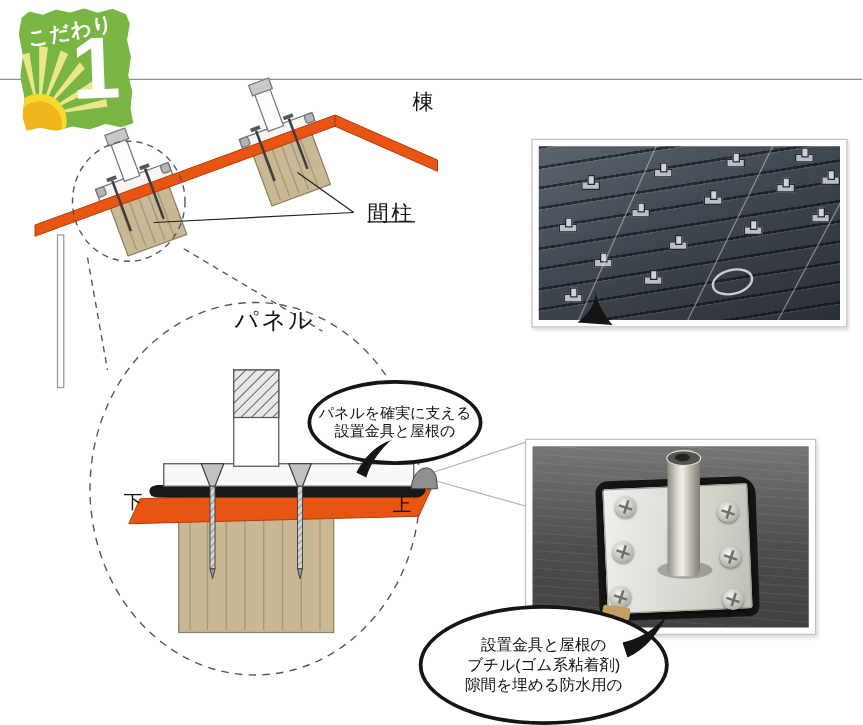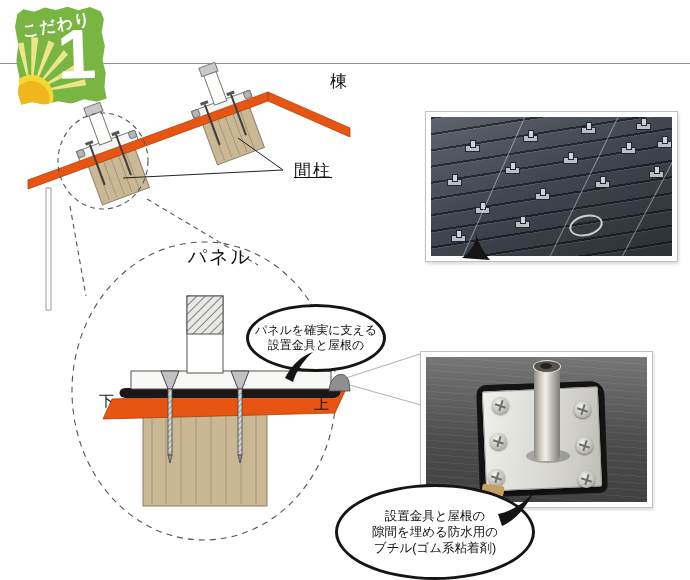--- a/index.html
+++ b/index.html
@@ -277,20 +277,20 @@
   <svg class="tail" style="left:285px;top:352px;" width="34" height="32">
     <path d="M28,0 C20,7 12,17 8,30 L0,26 C7,13 16,4 28,0 Z" fill="#151515"></path>
   </svg>
 
   <svg class="tail" style="left:462px;top:230px;" width="36" height="30">
     <path d="M14,0 C16,11 10,20 0,28 L28,30 C19,19 15,10 14,0 Z" fill="#151515"></path>
   </svg>
 
   <div class="bubble bubble-butyl">
     <div>設置金具と屋根の</div>
+    <div>ブチル(ゴム系粘着剤)</div>
     <div>隙間を埋める防水用の</div>
-    <div>ブチル(ゴム系粘着剤)</div>
   </div>
   <svg class="tail" style="left:498px;top:492px;" width="38" height="34">
     <path d="M36,0 C25,12 14,19 0,22 L4,34 C18,28 28,15 36,0 Z" fill="#151515"></path>
   </svg>
 
 </div>
 
 </body></html>

